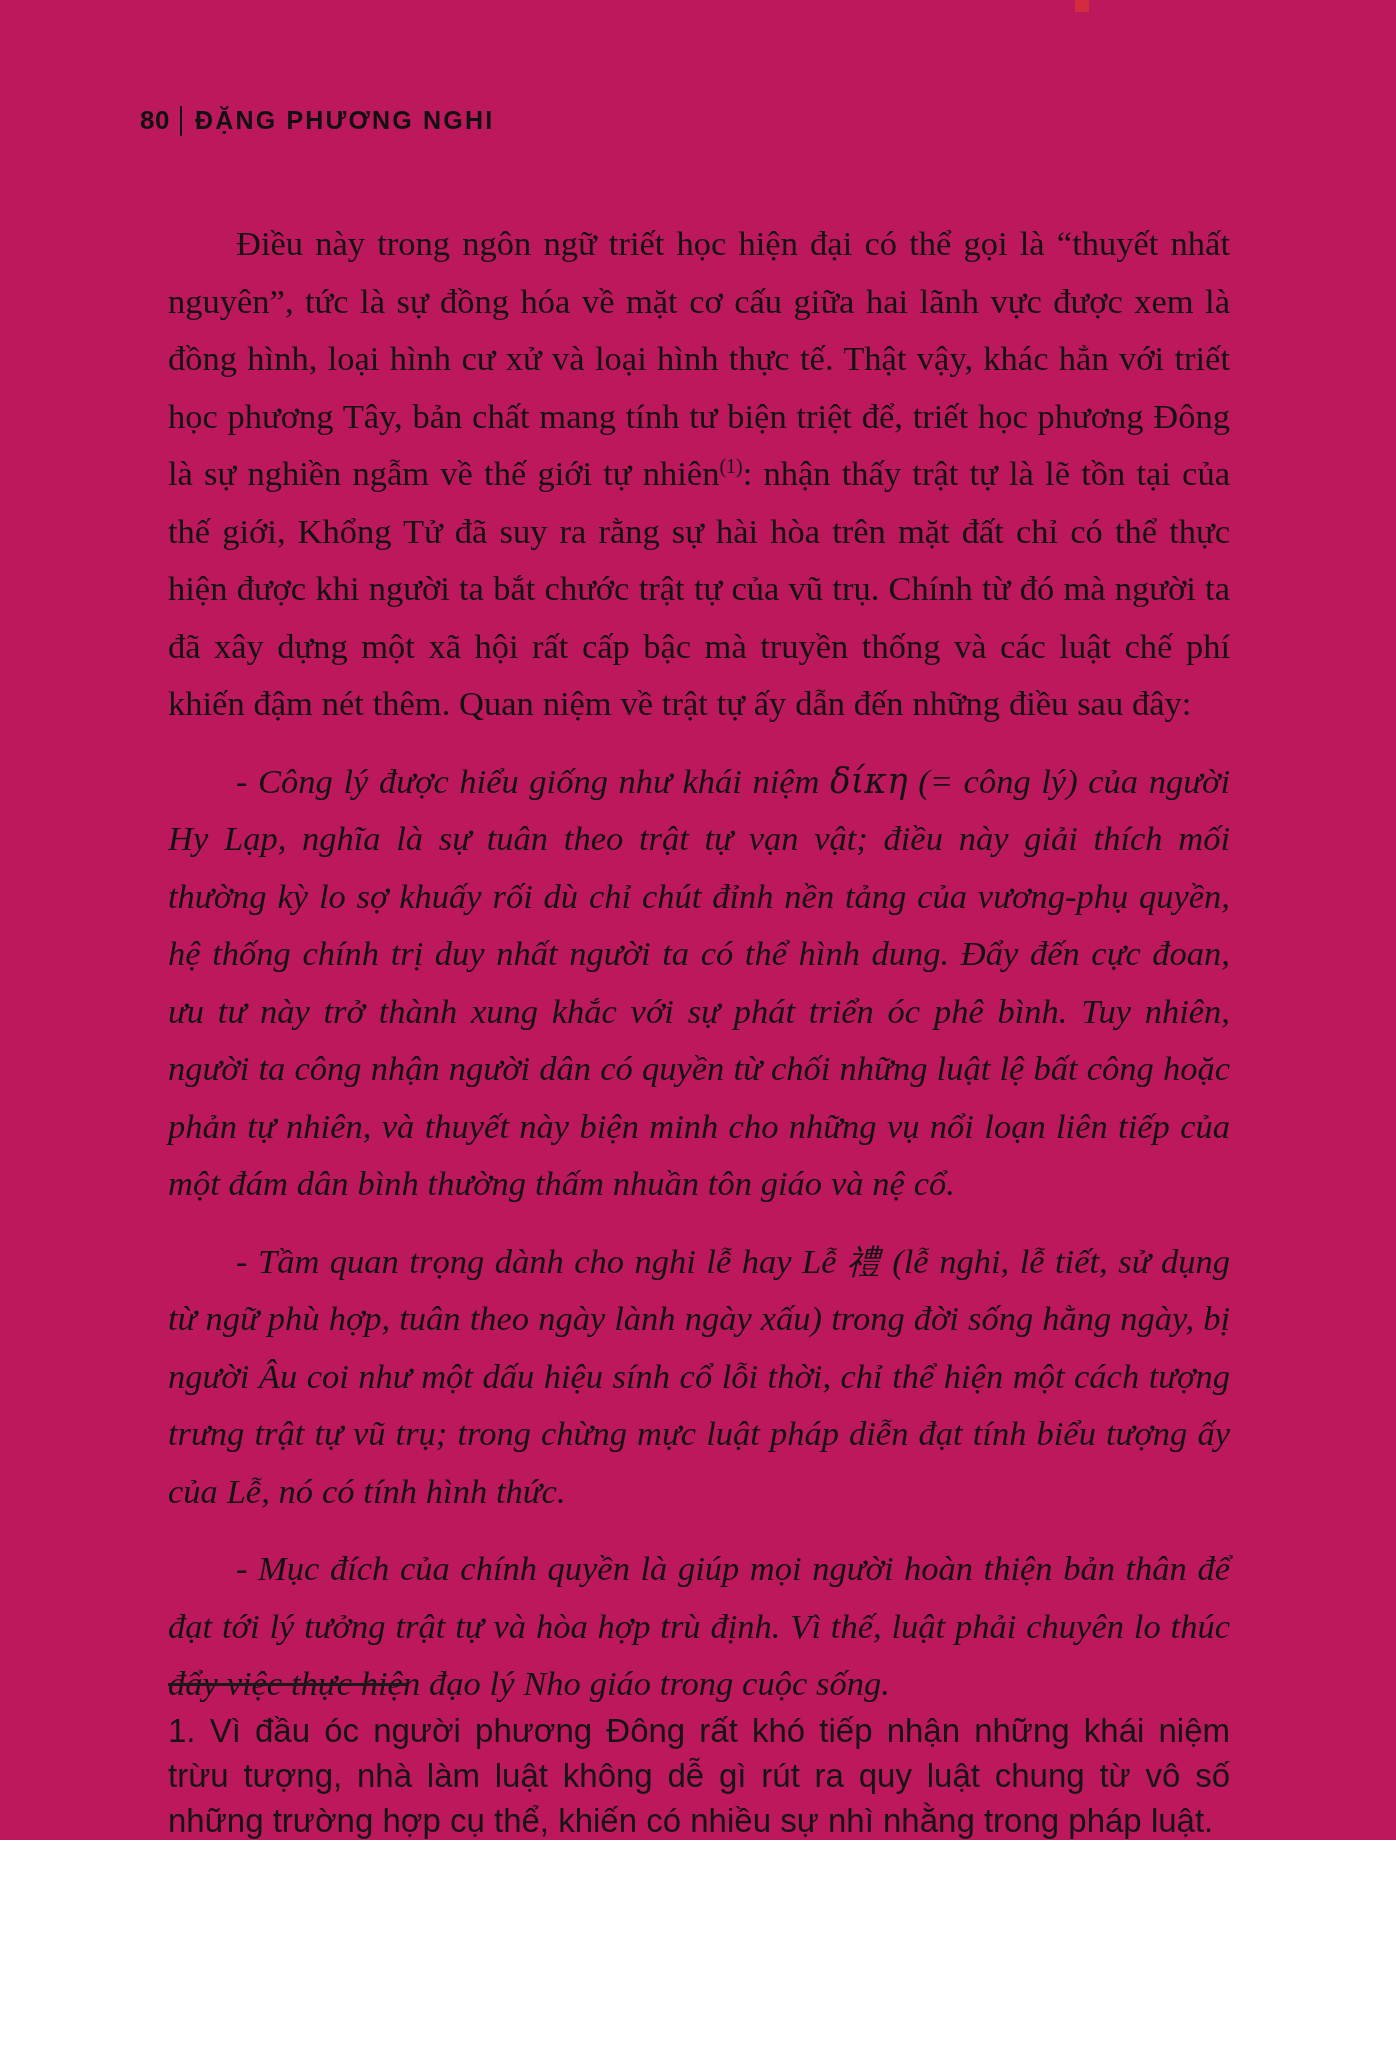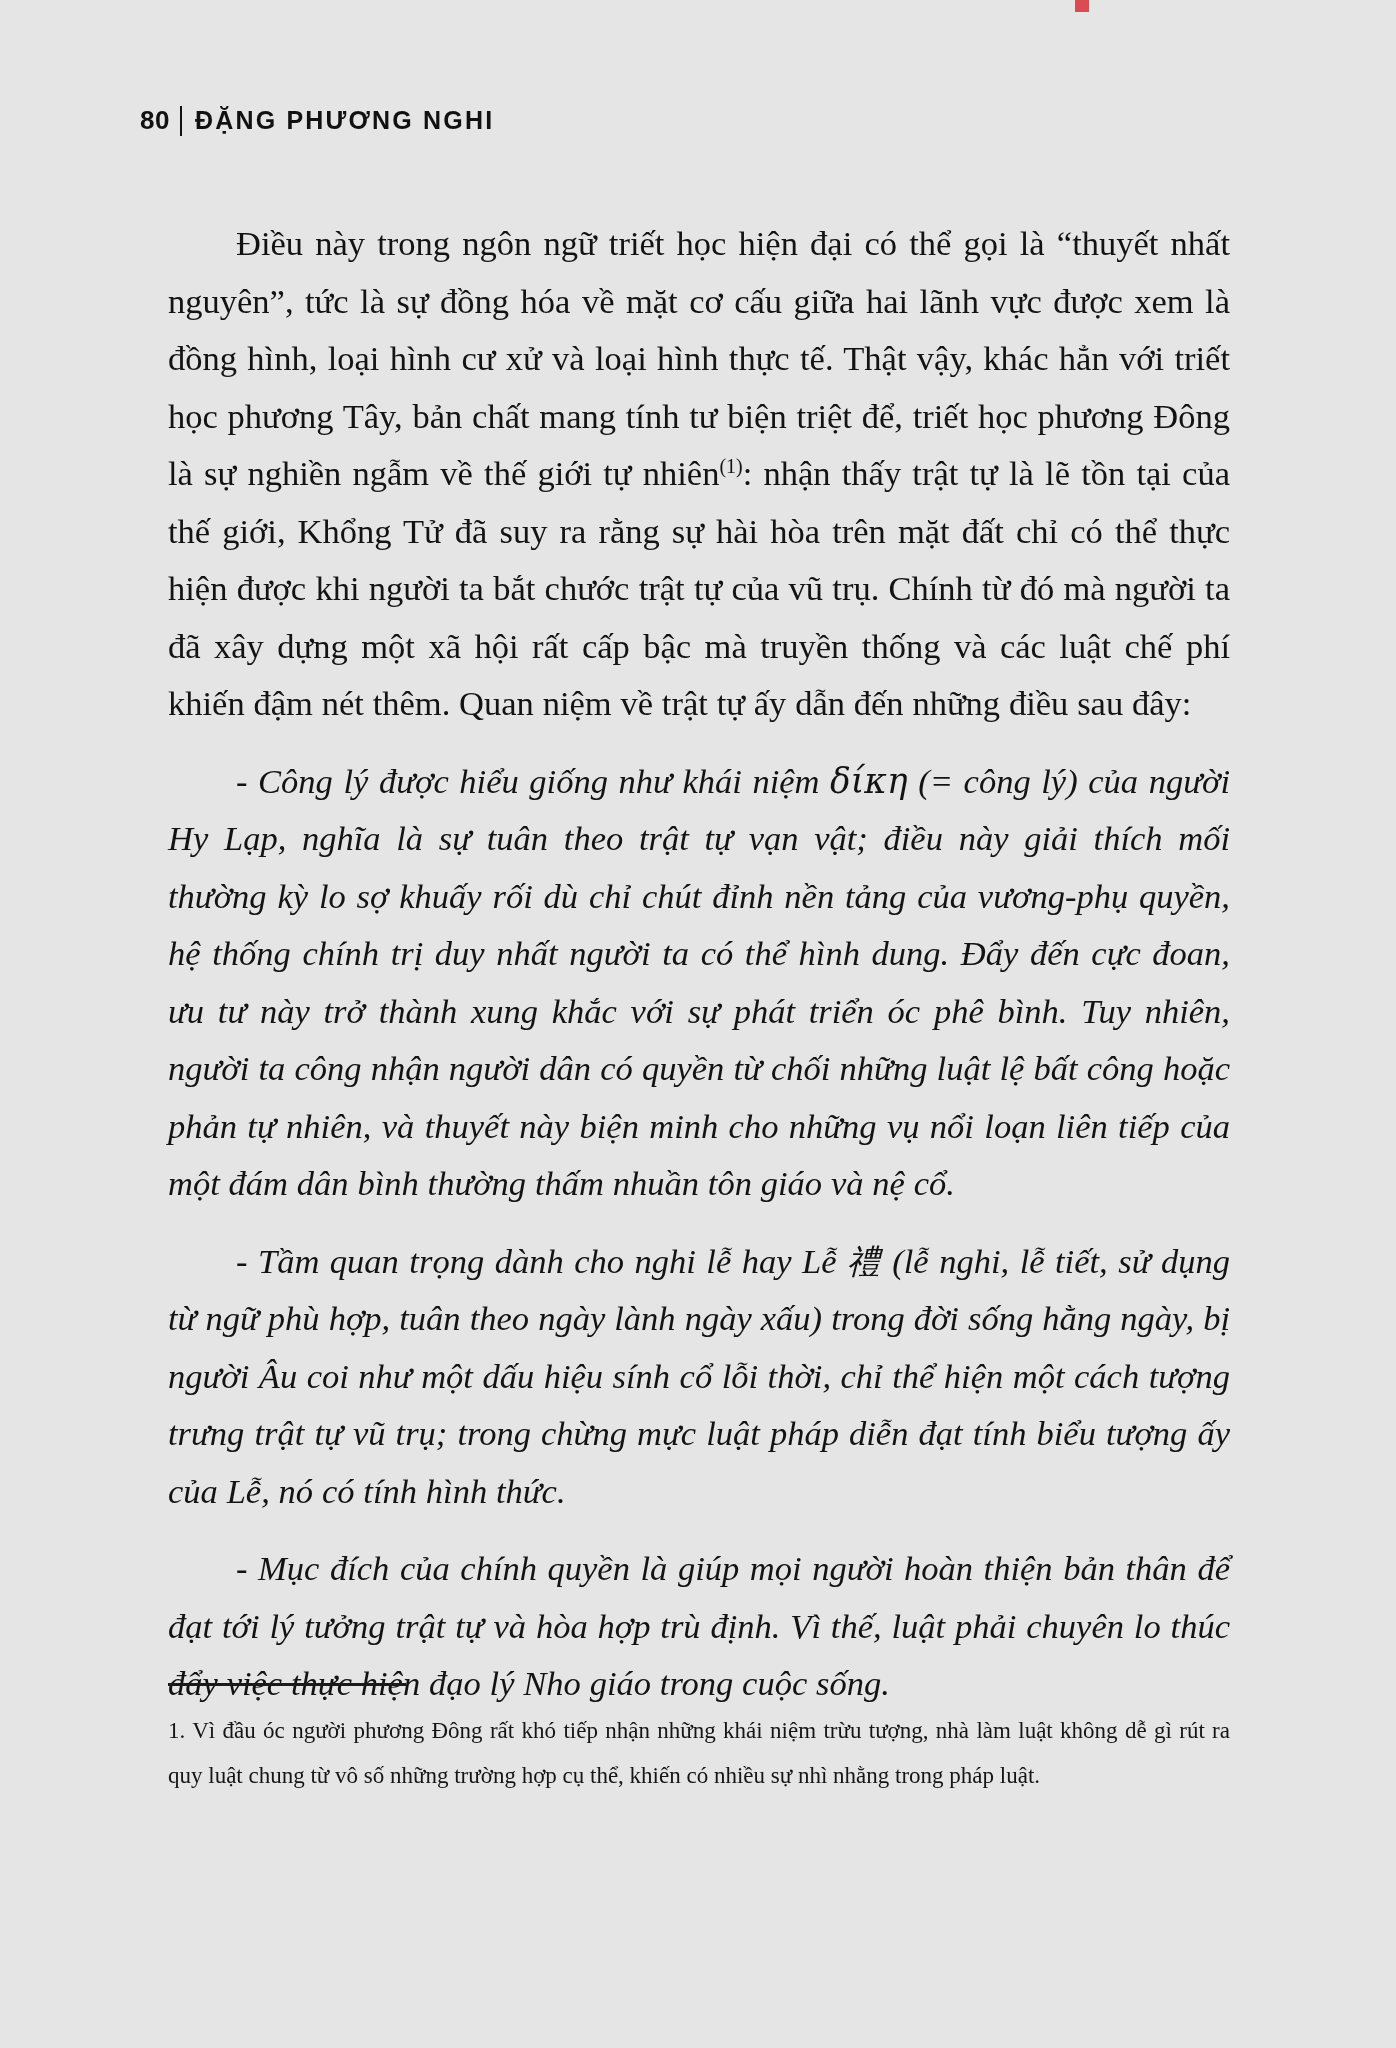--- a/index.html
+++ b/index.html
@@ -12,22 +12,22 @@
     background: #ffffff;
     font-family: "Liberation Serif", "DejaVu Serif", serif;
     color: #111111;
     overflow: hidden;
     position: relative;
   }
 
   .page {
     position: relative;
     width: 1396px;
-    height: 2048px;
-    background: #e5e5e5;
+    height: 1840px;
+    background: #be185d;
     box-sizing: border-box;
   }
 
   
   .crop-mark {
     position: absolute;
     top: 0px;
     left: 1075px;
     width: 14px;
     height: 12px;
@@ -121,22 +121,22 @@
     top: 1683px;
     width: 1062px;
   }
   .footnote-rule {
     width: 238px;
     height: 3px;
     background: #1a1a1a;
     margin: 0 0 22px 0;
   }
   .footnote-text {
-    font-family: Liberation Serif, serif;
-    font-size: 23px;
+    font-family: Liberation Sans, sans-serif;
+    font-size: 33px;
     line-height: 45px;
     color: #151515;
     text-align: justify;
     margin: 0;
   }
 </style>
 </head>
 <body>
 
 <div class="page">

